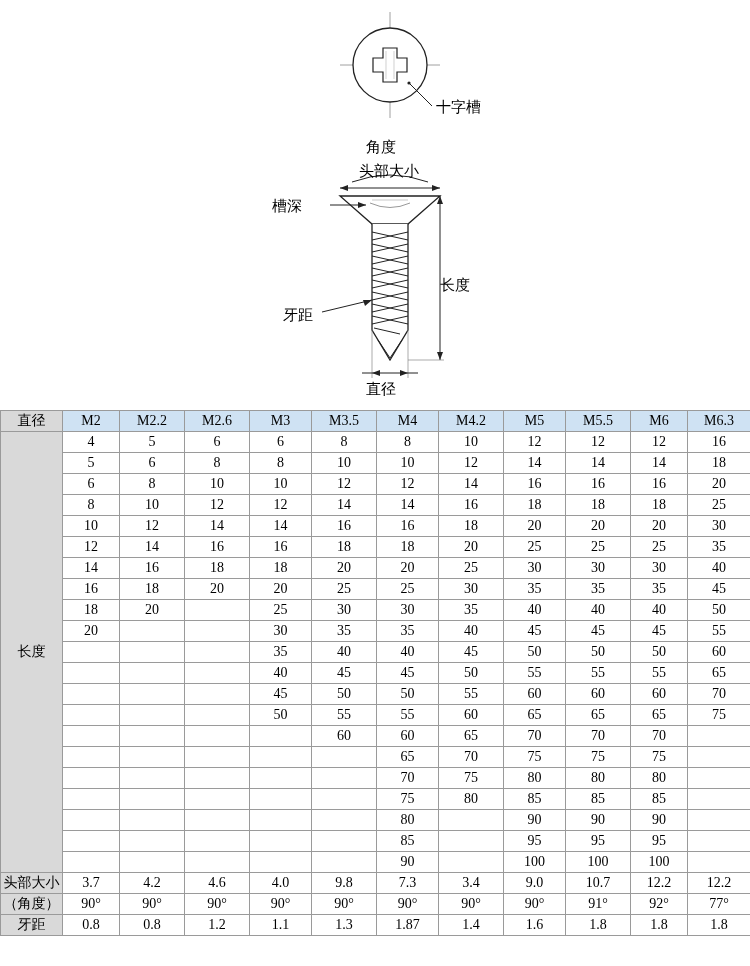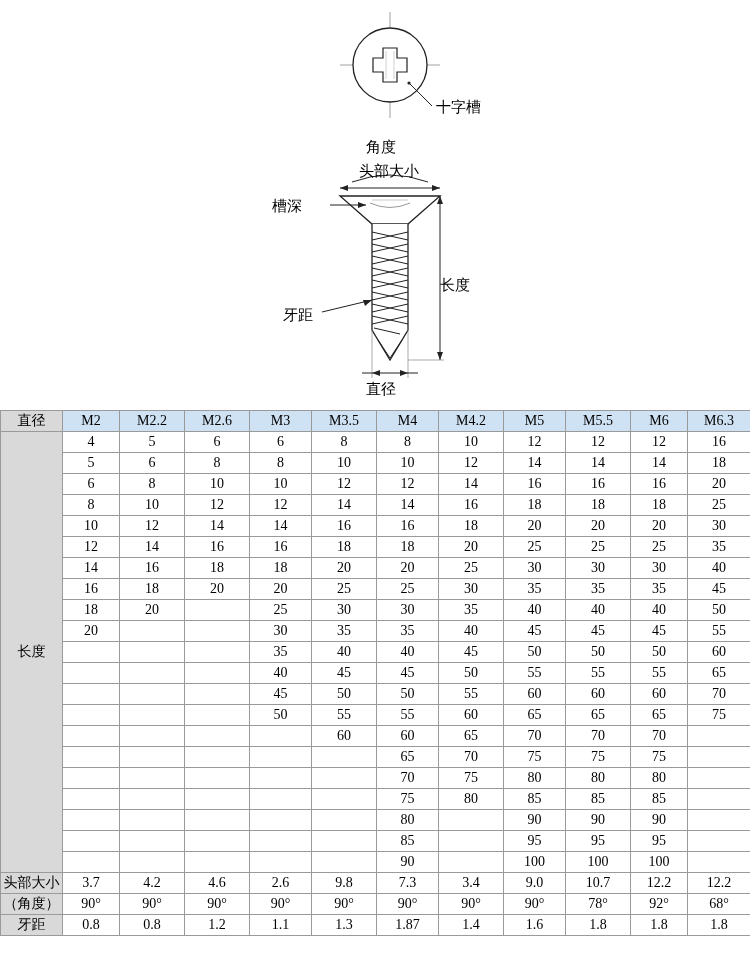--- a/index.html
+++ b/index.html
@@ -462,42 +462,42 @@
       <td class="len-cell">100</td>
       <td class="len-cell">100</td>
       <td class="len-cell"></td>
     </tr>
 
     <tr class="bottom-row">
       <td class="bottom-label">头部大小</td>
       <td>3.7</td>
       <td>4.2</td>
       <td>4.6</td>
-      <td>2.6</td>
+      <td>4.0</td>
       <td>9.8</td>
       <td>7.3</td>
       <td>3.4</td>
       <td>9.0</td>
       <td>10.7</td>
       <td>12.2</td>
       <td>12.2</td>
     </tr>
     <tr class="bottom-row">
       <td class="bottom-label">（角度）</td>
       <td>90°</td>
       <td>90°</td>
       <td>90°</td>
       <td>90°</td>
       <td>90°</td>
       <td>90°</td>
       <td>90°</td>
       <td>90°</td>
-      <td>78°</td>
+      <td>91°</td>
       <td>92°</td>
-      <td>68°</td>
+      <td>77°</td>
     </tr>
     <tr class="bottom-row">
       <td class="bottom-label">牙距</td>
       <td>0.8</td>
       <td>0.8</td>
       <td>1.2</td>
       <td>1.1</td>
       <td>1.3</td>
       <td>1.87</td>
       <td>1.4</td>

